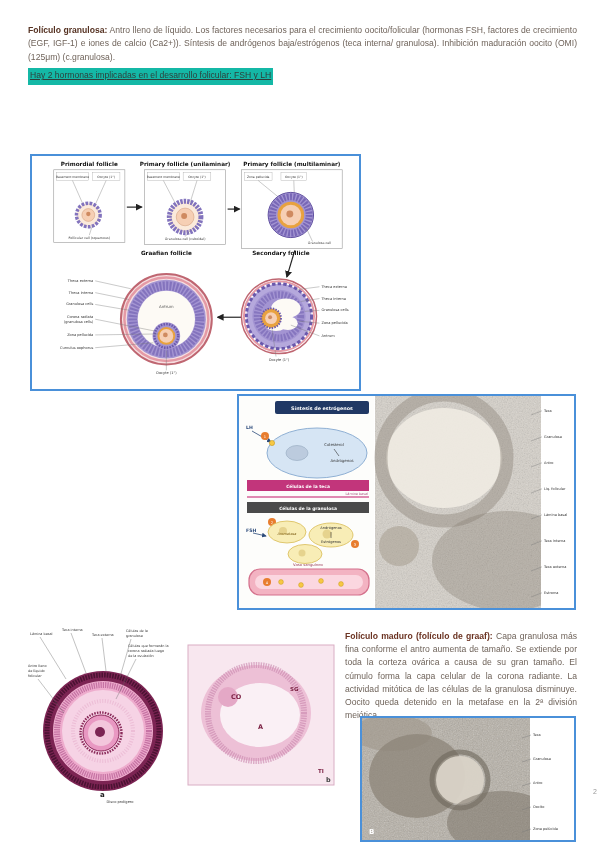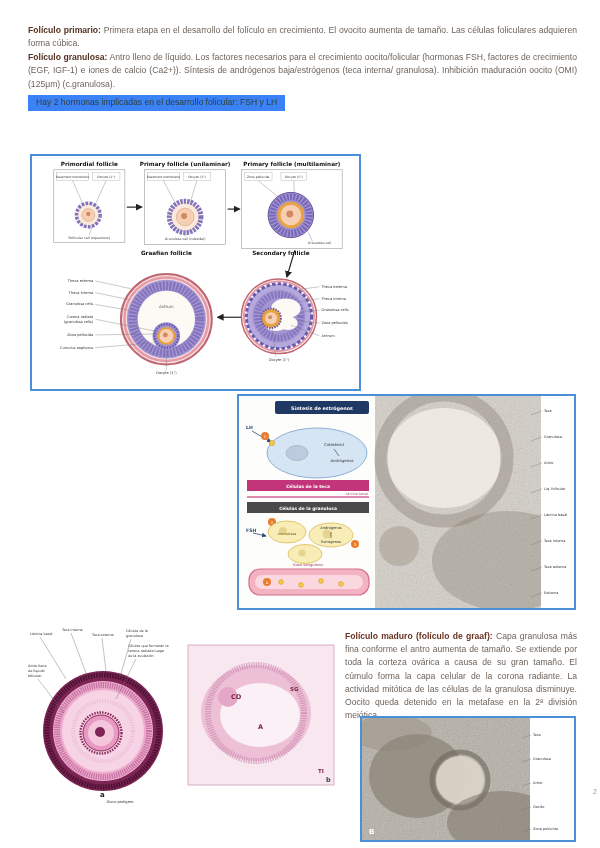--- a/index.html
+++ b/index.html
@@ -1,37 +1,36 @@
 <!DOCTYPE html>
 <html><head>
 <meta charset="utf-8">
 <style>
   * { margin:0; padding:0; box-sizing:border-box; }
   html,body { width:600px; height:848px; }
   body { background:#ffffff; font-family:"Liberation Sans", sans-serif; position:relative; overflow:hidden; }
   .intro { position:absolute; left:28px; top:24px; width:549px; font-size:8.6px; line-height:13.4px; color:#6f635a; text-align:justify; }
   .intro p { margin:0; }
   .lead { font-weight:bold; color:#553121; }
-  .hl { display:inline-block; background:#3b82f6; color:#2e3f3b; padding:1px 8px 2px; margin-top:4px; }
+  .hl { display:inline-block; background:#14b8a6; color:#2e3f3b; padding:1px 2px 2px; margin-top:4px;text-decoration:underline; }
   figure { position:absolute; background:#fff; margin:0; }
   .framed { border:2px solid #4a90d9; }
   #fig1 { left:30px; top:154px; width:331px; height:237px; }
   #fig2 { left:237px; top:394px; width:339px; height:216px; }
   #fig3 { left:28px; top:627px; width:308px; height:178px; }
   #fig4 { left:360px; top:716px; width:216px; height:126px; }
   .maduro { position:absolute; left:345px; top:630px; width:232px; font-size:8.6px; line-height:13.2px; color:#6f635a; text-align:justify; }
   .maduro .lead { color:#6b3322; }
   .pagenum { position:absolute; right:3px; top:788px; font-size:7px; color:#999; }
   svg { display:block; width:100%; height:100%; font-family:"DejaVu Sans", sans-serif; }
 </style>
 </head>
 <body>
 
 <div class="intro">
-  <p><span class="lead">Folículo primario:</span><span> Primera etapa en el desarrollo del folículo en crecimiento. El ovocito aumenta de tamaño. Las células foliculares adquieren forma cúbica.</span></p>
   <p><span class="lead">Folículo granulosa:</span><span> Antro lleno de líquido. Los factores necesarios para el crecimiento oocito/folicular (hormonas FSH, factores de crecimiento (EGF, IGF-1) e iones de calcio (Ca2+)). Síntesis de andrógenos baja/estrógenos (teca interna/ granulosa). Inhibición maduración oocito (OMI) (125μm) (c.granulosa).</span></p>
   <div><span class="hl">Hay 2 hormonas implicadas en el desarrollo folicular: FSH y LH</span></div>
 </div>
 
 <figure id="fig1" class="framed">
 <svg viewBox="0 0 331 237" preserveAspectRatio="none">
   <defs>
     <marker id="ah" markerWidth="6" markerHeight="6" refX="5" refY="3" orient="auto">
           <path d="M0,0L6,3L0,6Z" fill="#222"></path>
         </marker>

